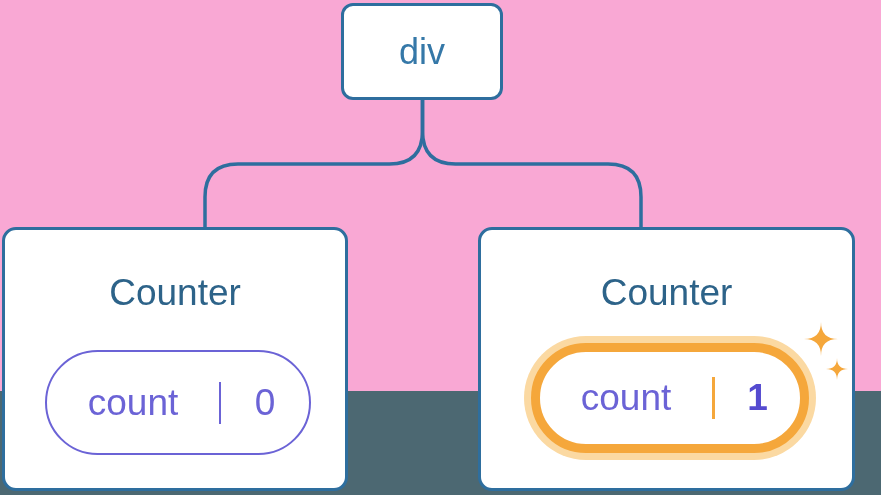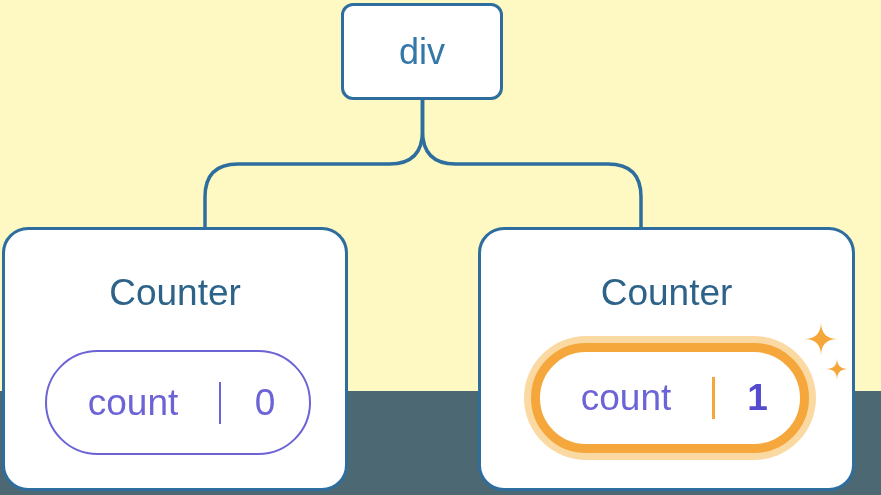--- a/index.html
+++ b/index.html
@@ -6,21 +6,21 @@
   html, body { width: 881px; height: 495px; }
   body {
     font-family: "Liberation Sans", "DejaVu Sans", sans-serif;
     background: #4c6872;
     overflow: hidden;
   }
   .stage {
     position: relative;
     width: 881px;
     height: 391px;
-    background: #fef9c3;
+    background: #f9a8d4;
   }
   .connectors {
     position: absolute;
     left: 0; top: 0;
     width: 881px; height: 495px;
     pointer-events: none;
   }
   .node-root {
     position: absolute;
     left: 341px; top: 3px;
@@ -35,21 +35,21 @@
     font-weight: 500;
     color: #3578a8;
     z-index: 2;
   }
   .card {
     position: absolute;
     top: 227px;
     height: 264px;
     background: #ffffff;
     border: 3px solid #2e6e9e;
-    border-radius: 26px;
+    border-radius: 14px;
     z-index: 2;
   }
   .card-left  { left: 2px;   width: 346px; }
   .card-right { left: 478px; width: 377px; }
   .card-title {
     margin-top: 42px;
     text-align: center;
     font-size: 37px;
     font-weight: 500;
     color: #2d6389;

